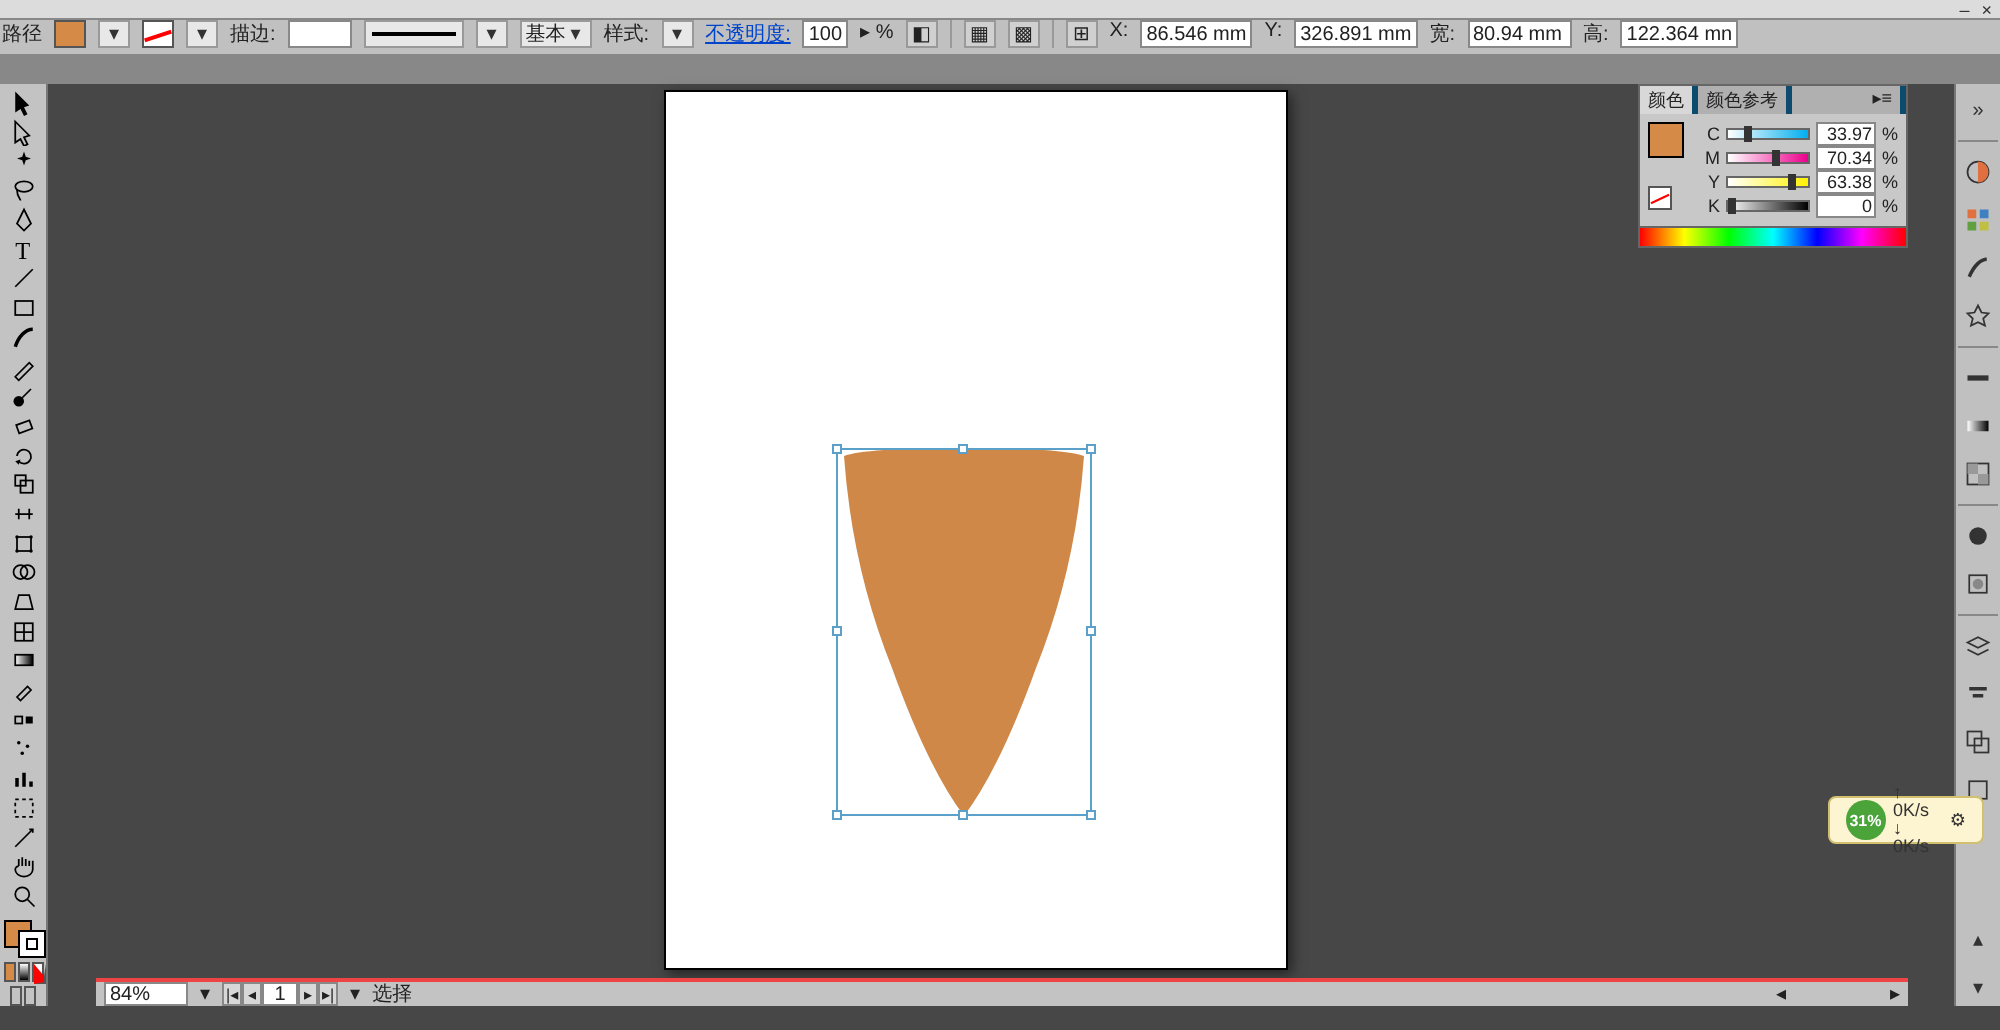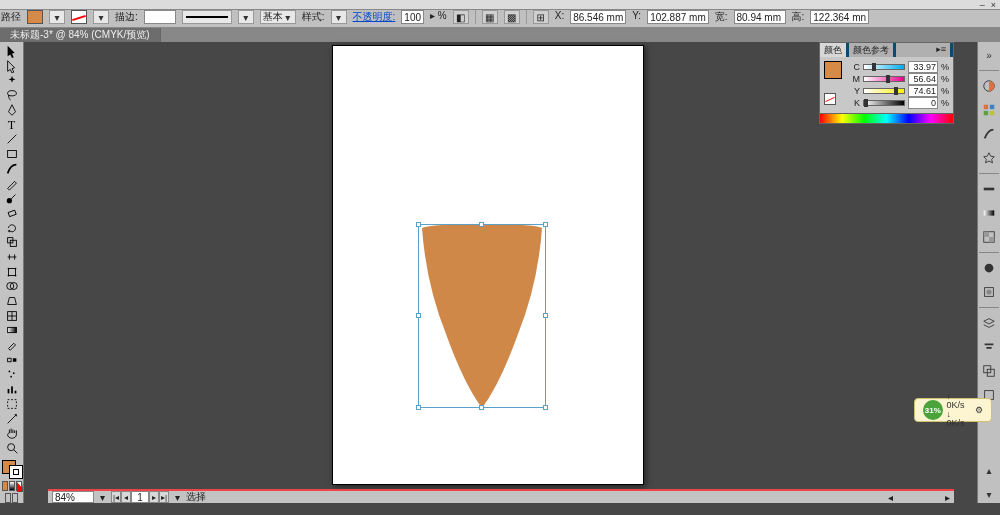--- a/index.html
+++ b/index.html
@@ -409,36 +409,33 @@
   <div class="iconbtn">▦</div>
   <div class="iconbtn">▩</div>
   <div class="sep"></div>
   <div class="iconbtn">⊞</div>
   <span class="label">X:</span>
   <div class="field" style="min-width:54px">
       <span>86.546 mm</span>
     </div>
   <span class="label">Y:</span>
   <div class="field" style="min-width:58px">
-      <span>102.887 mm</span>
+      <span>326.891 mm</span>
     </div>
   <span class="label">宽:</span>
   <div class="field" style="min-width:52px">
       <span>80.94 mm</span>
     </div>
   <span class="label">高:</span>
   <div class="field" style="min-width:56px">
       <span>122.364 mn</span>
     </div>
 </div>
 
 <div class="doc-tabs">
-  <div class="tab active">
-      <span>未标题-3* @ 84% (CMYK/预览)</span>
-    </div>
 </div>
 
 <div class="workspace">
 
   <div class="toolbox">
     <div class="tool">
         <svg viewBox="0 0 16 16">
           <path d="M3 2l8 8-3 1 2 4-2 1-2-4-3 2z" fill="#000"></path>
         </svg>
       </div>
@@ -670,29 +667,29 @@
                 <div class="thumb" style="left:19%"></div>
               </div>
             <div class="val"><span>33.97</span></div>
             <span class="pct">%</span>
           </div>
           <div class="slider-row">
             <span class="lab">M</span>
             <div class="track" style="background:linear-gradient(90deg,#fff,#ec008c)">
                 <div class="thumb" style="left:56%"></div>
               </div>
-            <div class="val"><span>56.64</span></div>
+            <div class="val"><span>70.34</span></div>
             <span class="pct">%</span>
           </div>
           <div class="slider-row">
             <span class="lab">Y</span>
             <div class="track" style="background:linear-gradient(90deg,#fff,#fff200)">
                 <div class="thumb" style="left:74%"></div>
               </div>
-            <div class="val"><span>74.61</span></div>
+            <div class="val"><span>63.38</span></div>
             <span class="pct">%</span>
           </div>
           <div class="slider-row">
             <span class="lab">K</span>
             <div class="track" style="background:linear-gradient(90deg,#fff,#000)">
                 <div class="thumb" style="left:0%"></div>
               </div>
             <div class="val"><span>0</span></div>
             <span class="pct">%</span>
           </div>

